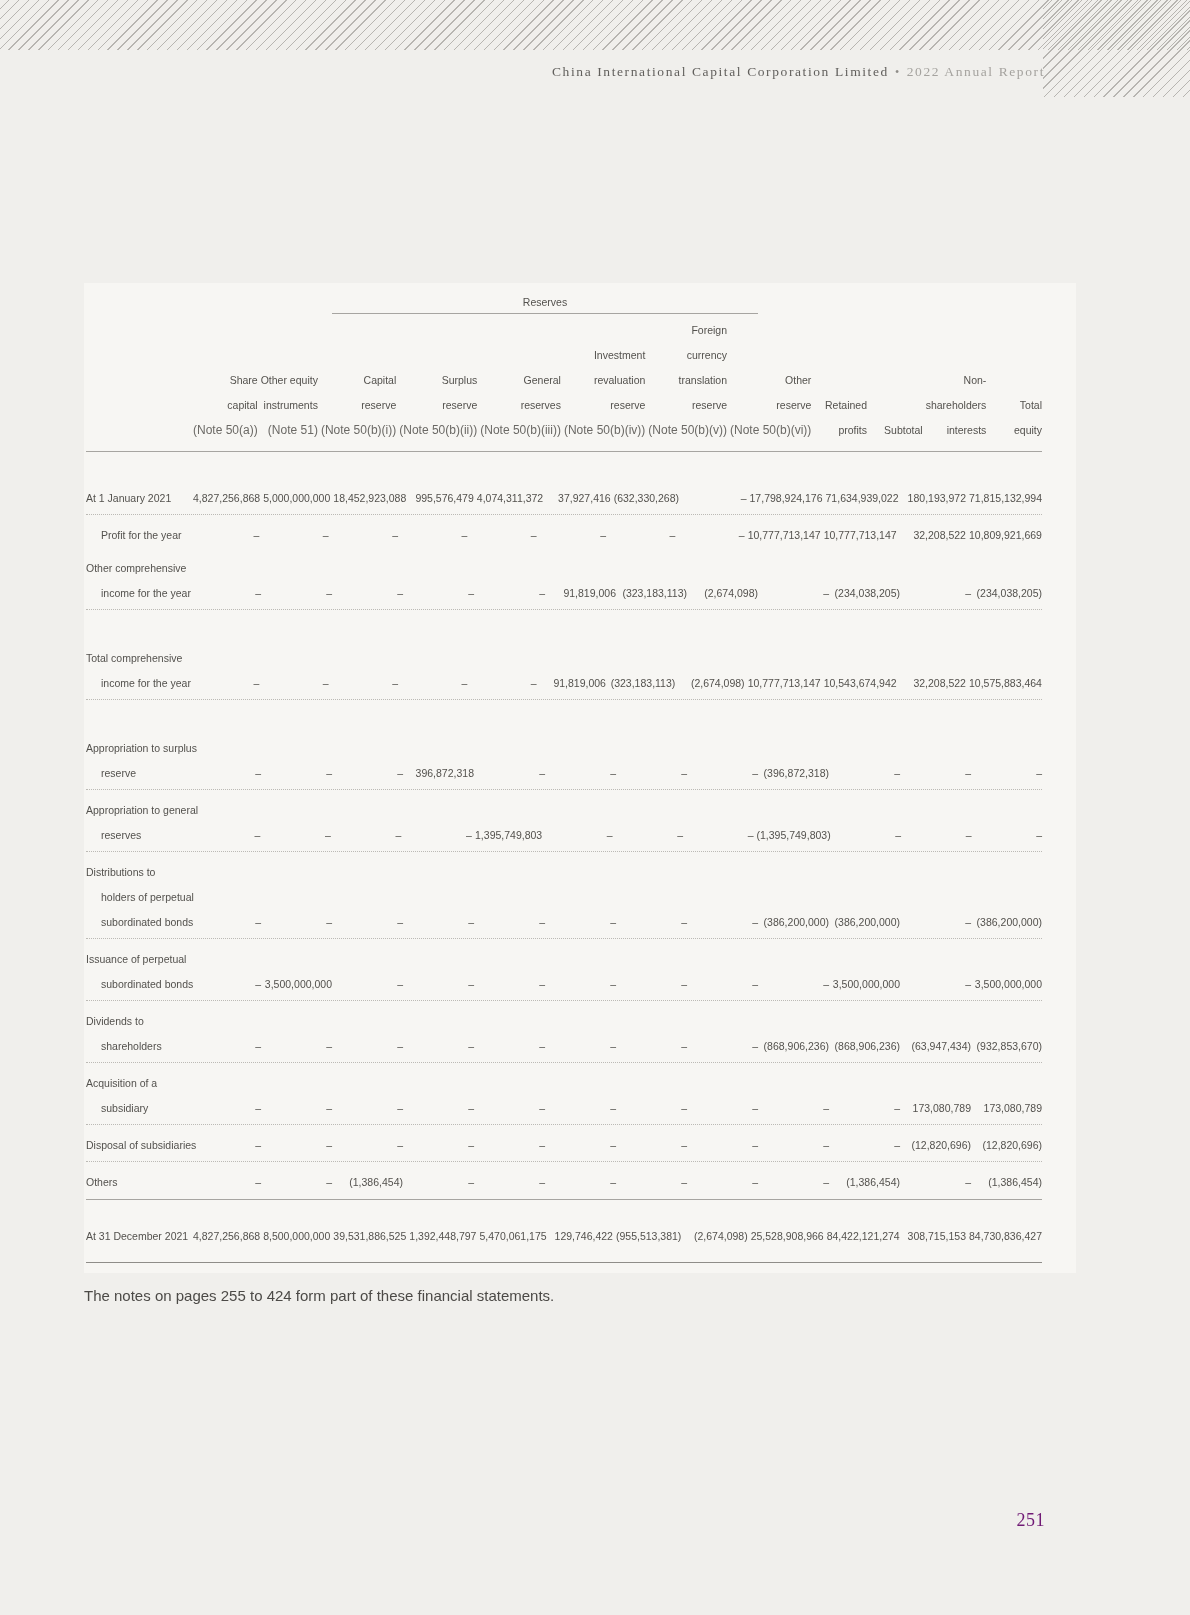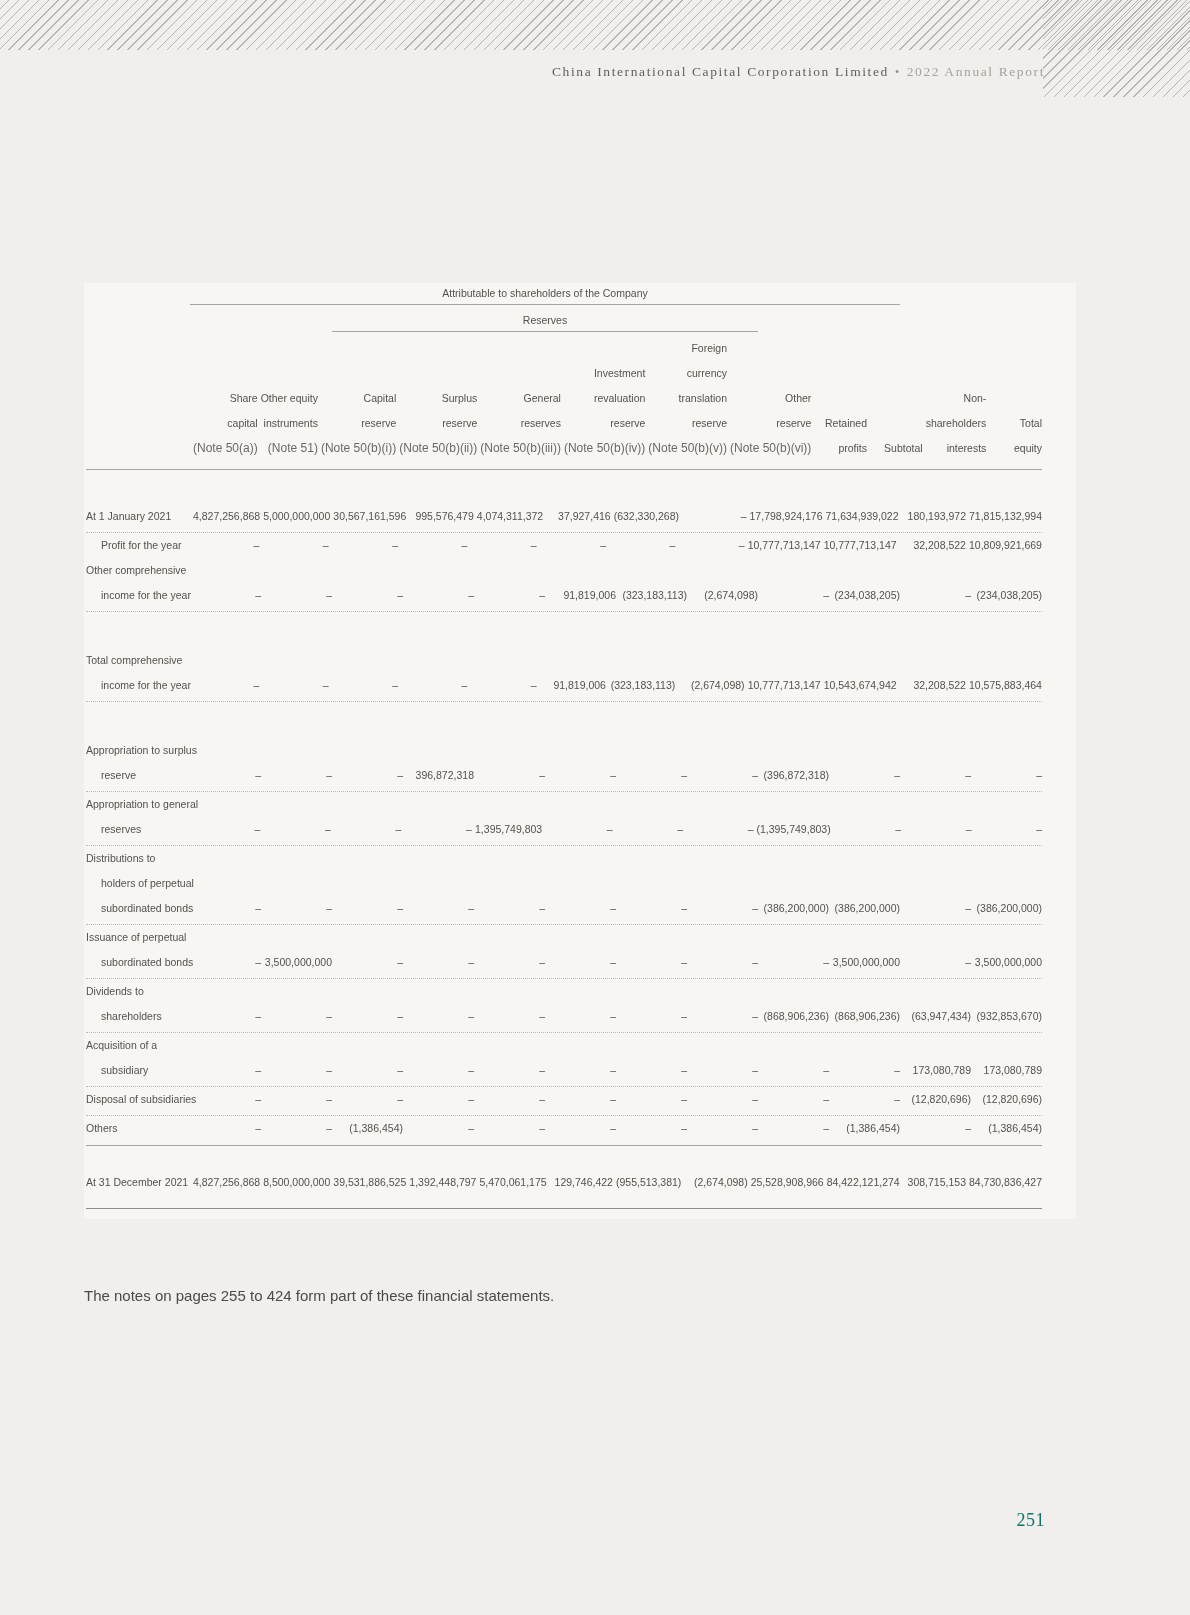--- a/index.html
+++ b/index.html
@@ -45,56 +45,55 @@
   .span-reserves { flex:6; text-align:center; border-bottom:1px solid #a7a5a1; padding-bottom:5px; padding-top:9px; }
   .span-rest4 { flex:4; }
 
   .col-headers { display:flex; align-items:flex-end; margin-top:4px; }
   .col-head { display:flex; flex-direction:column; justify-content:flex-end; font-size:10.5px; }
   .col-head .hl { line-height:25px; height:25px; }
   .col-head .note { font-size:12px; color:#6b6965; }
   .header-rule { border-bottom:1px solid #a7a5a1; margin-top:8px; }
 
   .t-body { font-size:10.5px; }
-  .t-row { display:flex; align-items:flex-end; }
+  .t-row { display:flex; align-items:flex-end;margin-top:8px; }
   .t-row .ll { line-height:25px; white-space:nowrap; }
   .t-row .ll.ind { padding-left:15px; }
   .row-label { width:104px; flex:none; }
   .cell.val { line-height:25px; }
   .sep-dotted { border-bottom:1px dotted #bcbab5; padding-bottom:3px; }
   .sep-solid { border-bottom:1px solid #a7a5a1; padding-bottom:4px; }
   .t-row.final { border-bottom:1px solid #8f8d89; padding-bottom:13px; }
 
   .footer-note {
     position:absolute; left:84px; top:1287px;
     font-size:15px; color:#4c4a47;text-align:right;
   }
   .page-number {
     position:absolute; right:145px; top:1510px;
     font-family:"Liberation Serif", serif;
-    font-size:18px; color:#0f766e; letter-spacing:0.5px;
+    font-size:18px; color:#701a75; letter-spacing:0.5px;
   }
 </style>
 </head>
 <body>
 
 <div class="page">
 
   <div class="hatch hatch-band"></div>
   <div class="hatch hatch-corner"></div>
 
   <div class="doc-header">
     <span>China International Capital Corporation Limited</span><span class="bullet">•</span><span class="year-title">2022 Annual Report</span>
   </div>
 
   <div class="panel">
 
     <div class="span-row">
       <div class="label-spacer"></div>
-      <div class="span-attr">Attributable to shareholders of the Company</div>
       <div class="span-rest2"></div>
     </div>
 
     <div class="span-row">
       <div class="label-spacer"></div>
       <div class="span-sp2"></div>
       <div class="span-reserves">Reserves</div>
       <div class="span-rest4"></div>
     </div>
 
@@ -163,21 +162,21 @@
 
     <div class="header-rule"></div>
 
     <div class="t-body" id="t-body">
         <div class="t-row sep-dotted" style="margin-top: 34px;">
           <div class="row-label">
             <div class="ll">At 1 January 2021</div>
           </div>
           <div class="cell val">4,827,256,868</div>
           <div class="cell val">5,000,000,000</div>
-          <div class="cell val">30,567,161,596</div>
+          <div class="cell val">18,452,923,088</div>
           <div class="cell val">995,576,479</div>
           <div class="cell val">4,074,311,372</div>
           <div class="cell val">37,927,416</div>
           <div class="cell val">(632,330,268)</div>
           <div class="cell val">–</div>
           <div class="cell val">17,798,924,176</div>
           <div class="cell val">71,634,939,022</div>
           <div class="cell val">180,193,972</div>
           <div class="cell val">71,815,132,994</div>
         </div>

